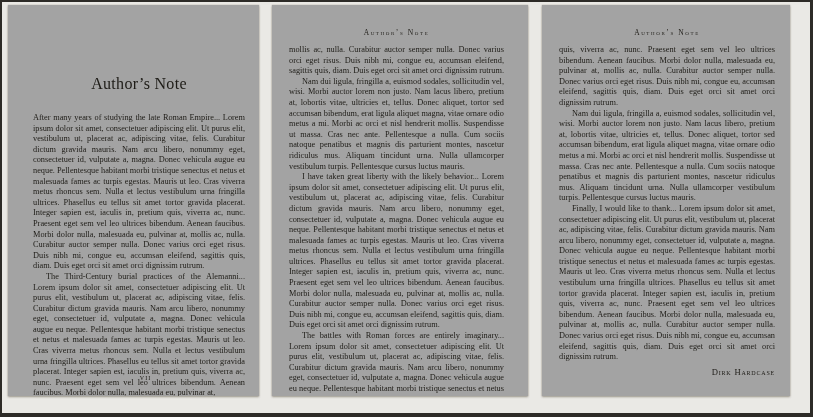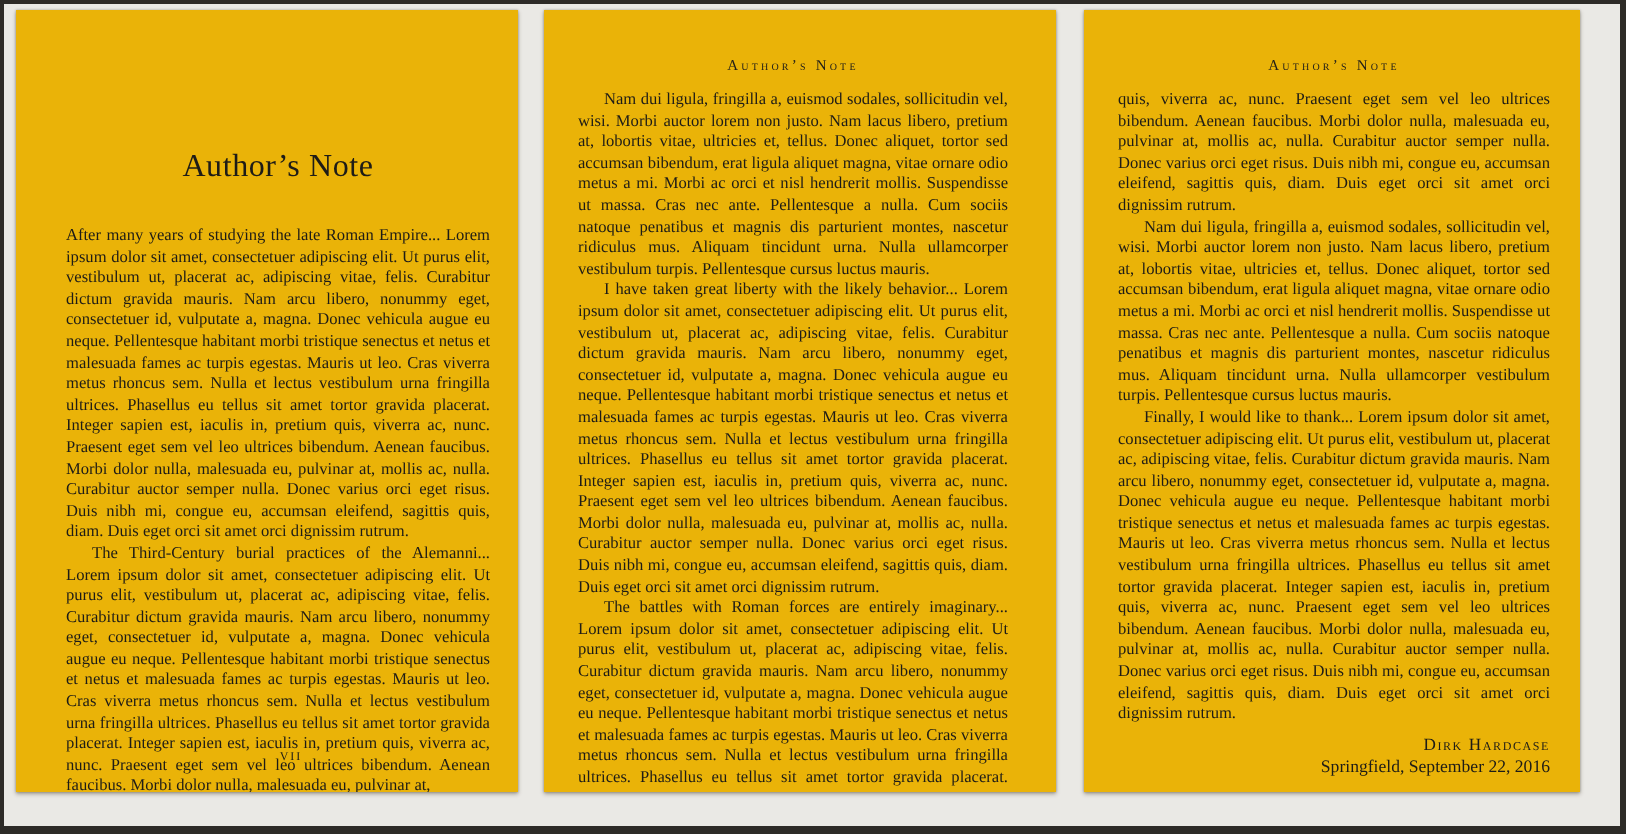--- a/index.html
+++ b/index.html
@@ -8,21 +8,21 @@
     background:#eae9e5;
     font-family:"Liberation Serif", serif;
   }
   .frame{
     position:absolute;inset:0;z-index:10;pointer-events:none;
     border-style:solid;border-color:#2d2b27;
     border-width:2px 3px 4px 2px;
   }
   .page{
     position:absolute;top:5px;height:391px;box-sizing:border-box;
-    background:#eab308;color:#1e1c17;overflow:hidden;
+    background:#a3a3a3;color:#1e1c17;overflow:hidden;
     box-shadow:0 1px 2px rgba(70,62,45,0.45), 0 0 1px rgba(70,62,45,0.35);
   }
   .p1{left:8px;width:251px;padding:0 14px 0 25px;}
   .p2{left:272px;width:256px;padding:0 24px 0 17px;}
   .p3{left:542px;width:248px;padding:0 15px 0 17px;}
 
   .chapter-title{
     margin:70px 0 0 0;font-size:16px;font-weight:normal;
     text-align:center;letter-spacing:0.3px;
   }
@@ -58,30 +58,30 @@
   <div class="body-text">
     <p>After many years of studying the late Roman Empire...  Lorem ipsum dolor sit amet, consectetuer adipiscing elit. Ut purus elit, vestibulum ut, placerat ac, adipiscing vitae, felis. Curabitur dictum gravida mauris. Nam arcu libero, nonummy eget, consectetuer id, vulputate a, magna. Donec vehicula augue eu neque. Pellentesque habitant morbi tristique senectus et netus et malesuada fames ac turpis egestas. Mauris ut leo. Cras viverra metus rhoncus sem. Nulla et lectus vestibulum urna fringilla ultrices. Phasellus eu tellus sit amet tortor gravida placerat. Integer sapien est, iaculis in, pretium quis, viverra ac, nunc. Praesent eget sem vel leo ultrices bibendum. Aenean faucibus. Morbi dolor nulla, malesuada eu, pulvinar at, mollis ac, nulla. Curabitur auctor semper nulla. Donec varius orci eget risus. Duis nibh mi, congue eu, accumsan eleifend, sagittis quis, diam. Duis eget orci sit amet orci dignissim rutrum.</p>
     <p class="indent">The Third-Century burial practices of the Alemanni...  Lorem ipsum dolor sit amet, consectetuer adipiscing elit. Ut purus elit, vestibulum ut, placerat ac, adipiscing vitae, felis. Curabitur dictum gravida mauris. Nam arcu libero, nonummy eget, consectetuer id, vulputate a, magna. Donec vehicula augue eu neque. Pellentesque habitant morbi tristique senectus et netus et malesuada fames ac turpis egestas. Mauris ut leo. Cras viverra metus rhoncus sem. Nulla et lectus vestibulum urna fringilla ultrices. Phasellus eu tellus sit amet tortor gravida placerat. Integer sapien est, iaculis in, pretium quis, viverra ac, nunc. Praesent eget sem vel leo ultrices bibendum. Aenean faucibus. Morbi dolor nulla, malesuada eu, pulvinar at,</p>
   </div>
   <div class="folio">vii</div>
 </div>
 
 <div class="page p2">
   <div class="running-header">Author’s Note</div>
   <div class="body-text">
+    <p>mollis ac, nulla. Curabitur auctor semper nulla. Donec varius orci eget risus. Duis nibh mi, congue eu, accumsan eleifend, sagittis quis, diam. Duis eget orci sit amet orci dignissim rutrum.</p>
     <p class="indent">Nam dui ligula, fringilla a, euismod sodales, sollicitudin vel, wisi. Morbi auctor lorem non justo. Nam lacus libero, pretium at, lobortis vitae, ultricies et, tellus. Donec aliquet, tortor sed accumsan bibendum, erat ligula aliquet magna, vitae ornare odio metus a mi. Morbi ac orci et nisl hendrerit mollis. Suspendisse ut massa. Cras nec ante. Pellentesque a nulla. Cum sociis natoque penatibus et magnis dis parturient montes, nascetur ridiculus mus. Aliquam tincidunt urna. Nulla ullamcorper vestibulum turpis. Pellentesque cursus luctus mauris.</p>
     <p class="indent">I have taken great liberty with the likely behavior...  Lorem ipsum dolor sit amet, consectetuer adipiscing elit. Ut purus elit, vestibulum ut, placerat ac, adipiscing vitae, felis. Curabitur dictum gravida mauris. Nam arcu libero, nonummy eget, consectetuer id, vulputate a, magna. Donec vehicula augue eu neque. Pellentesque habitant morbi tristique senectus et netus et malesuada fames ac turpis egestas. Mauris ut leo. Cras viverra metus rhoncus sem. Nulla et lectus vestibulum urna fringilla ultrices. Phasellus eu tellus sit amet tortor gravida placerat. Integer sapien est, iaculis in, pretium quis, viverra ac, nunc. Praesent eget sem vel leo ultrices bibendum. Aenean faucibus. Morbi dolor nulla, malesuada eu, pulvinar at, mollis ac, nulla. Curabitur auctor semper nulla. Donec varius orci eget risus. Duis nibh mi, congue eu, accumsan eleifend, sagittis quis, diam. Duis eget orci sit amet orci dignissim rutrum.</p>
     <p class="indent">The battles with Roman forces are entirely imaginary...  Lorem ipsum dolor sit amet, consectetuer adipiscing elit. Ut purus elit, vestibulum ut, placerat ac, adipiscing vitae, felis. Curabitur dictum gravida mauris. Nam arcu libero, nonummy eget, consectetuer id, vulputate a, magna. Donec vehicula augue eu neque. Pellentesque habitant morbi tristique senectus et netus et malesuada fames ac turpis egestas. Mauris ut leo. Cras viverra metus rhoncus sem. Nulla et lectus vestibulum urna fringilla ultrices. Phasellus eu tellus sit amet tortor gravida placerat. Integer sapien est, iaculis in, pretium</p>
   </div>
 </div>
 
 <div class="page p3">
   <div class="running-header">Author’s Note</div>
   <div class="body-text">
     <p>quis, viverra ac, nunc. Praesent eget sem vel leo ultrices bibendum. Aenean faucibus. Morbi dolor nulla, malesuada eu, pulvinar at, mollis ac, nulla. Curabitur auctor semper nulla. Donec varius orci eget risus. Duis nibh mi, congue eu, accumsan eleifend, sagittis quis, diam. Duis eget orci sit amet orci dignissim rutrum.</p>
     <p class="indent">Nam dui ligula, fringilla a, euismod sodales, sollicitudin vel, wisi. Morbi auctor lorem non justo. Nam lacus libero, pretium at, lobortis vitae, ultricies et, tellus. Donec aliquet, tortor sed accumsan bibendum, erat ligula aliquet magna, vitae ornare odio metus a mi. Morbi ac orci et nisl hendrerit mollis. Suspendisse ut massa. Cras nec ante. Pellentesque a nulla. Cum sociis natoque penatibus et magnis dis parturient montes, nascetur ridiculus mus. Aliquam tincidunt urna. Nulla ullamcorper vestibulum turpis. Pellentesque cursus luctus mauris.</p>
     <p class="indent">Finally, I would like to thank...  Lorem ipsum dolor sit amet, consectetuer adipiscing elit. Ut purus elit, vestibulum ut, placerat ac, adipiscing vitae, felis. Curabitur dictum gravida mauris. Nam arcu libero, nonummy eget, consectetuer id, vulputate a, magna. Donec vehicula augue eu neque. Pellentesque habitant morbi tristique senectus et netus et malesuada fames ac turpis egestas. Mauris ut leo. Cras viverra metus rhoncus sem. Nulla et lectus vestibulum urna fringilla ultrices. Phasellus eu tellus sit amet tortor gravida placerat. Integer sapien est, iaculis in, pretium quis, viverra ac, nunc. Praesent eget sem vel leo ultrices bibendum. Aenean faucibus. Morbi dolor nulla, malesuada eu, pulvinar at, mollis ac, nulla. Curabitur auctor semper nulla. Donec varius orci eget risus. Duis nibh mi, congue eu, accumsan eleifend, sagittis quis, diam. Duis eget orci sit amet orci dignissim rutrum.</p>
   </div>
   <div class="signature">
     <div class="sig-name">Dirk Hardcase</div>
-    <div class="sig-place">Springfield, September 22, 2016</div>
   </div>
 </div>
 
 </body></html>

